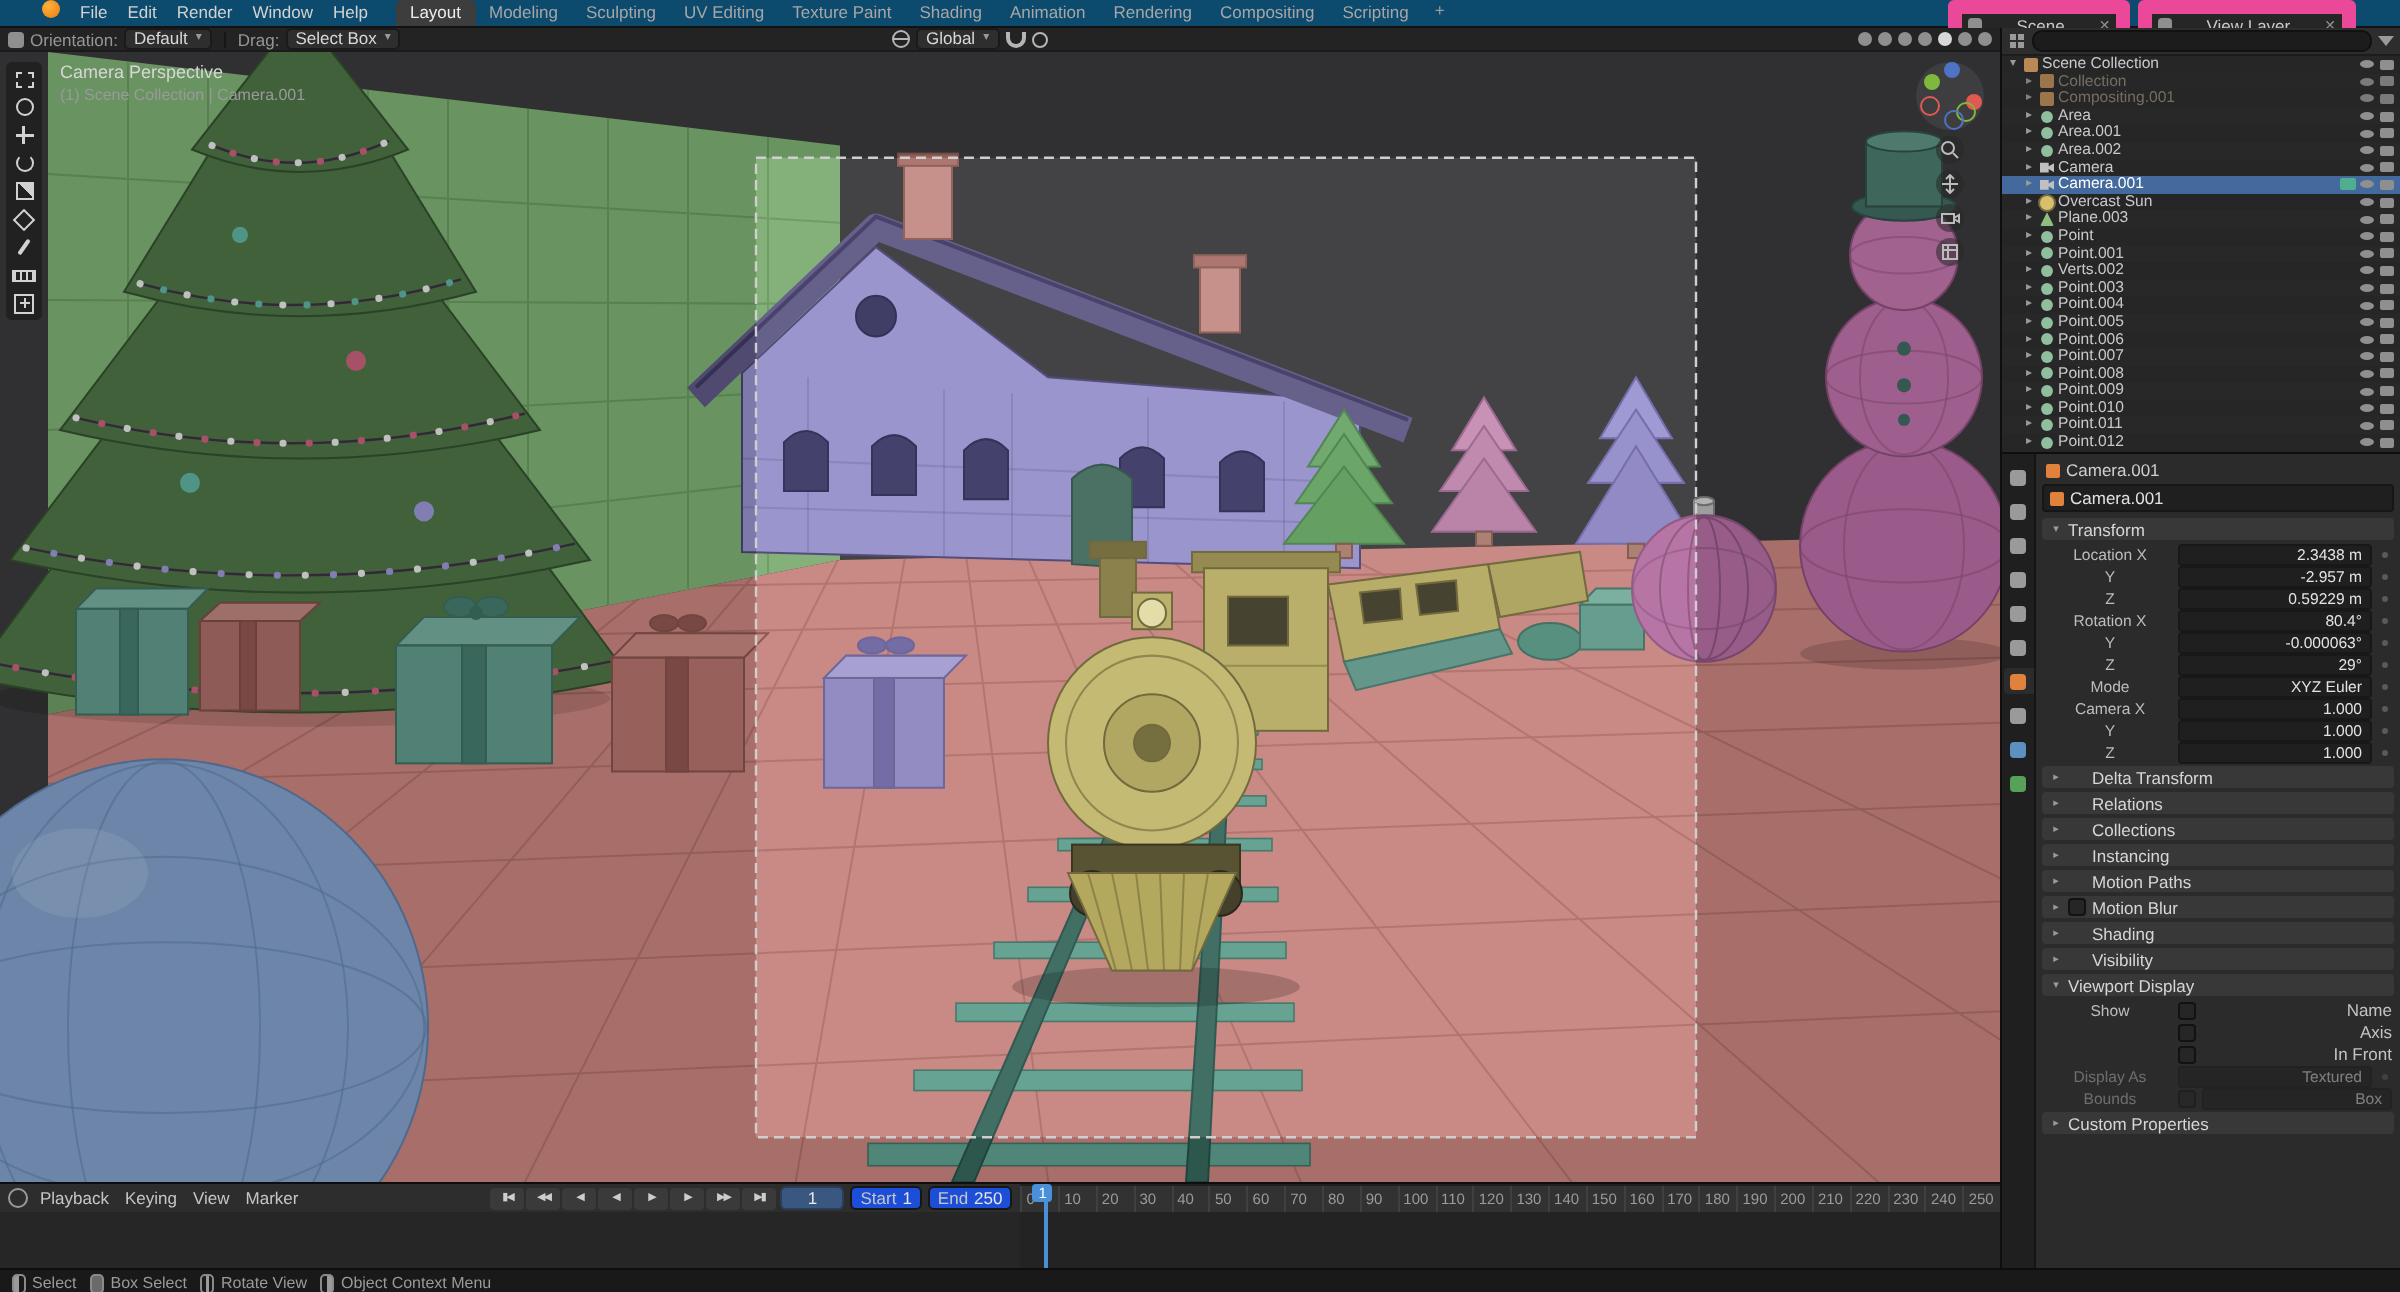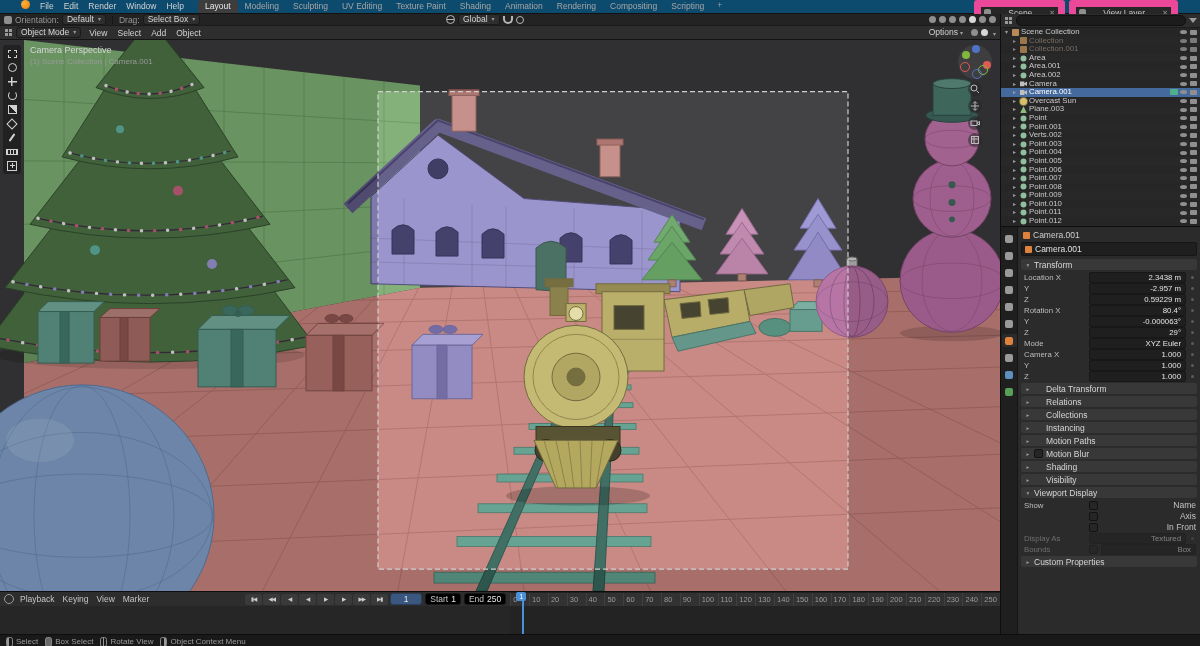--- a/index.html
+++ b/index.html
@@ -63,21 +63,21 @@
   .gbtn{width:14px;height:14px;border-radius:50%;background:rgba(40,40,40,.55);margin-top:3px;display:flex;align-items:center;justify-content:center}
   
   .timeline{height:42px;border-top:1px solid #0e0e0e;background:#262626;display:flex;flex-direction:row}
   .tl-header{height:14px;background:#2d2d2d;display:flex;align-items:center;gap:2px;padding:0 4px}
   .clock{width:8px;height:8px;border:1px solid #9a9a9a;border-radius:50%;flex:none}
   .tl-menu{padding:0 4px;color:#c6c6c6}
   .transport{display:flex;gap:1px;margin-left:90px}
   .tbtn{min-width:13px;height:11px;background:#3a3a3a;border-radius:2px;color:#cdcdcd;font-size:5.5px;letter-spacing:-1px;display:flex;align-items:center;justify-content:center;padding:0 2px}
   .tl-right{margin-left:auto;display:flex;gap:3px;align-items:center}
   .cfld{width:30px;height:10px;background:#39577f;border:1px solid #2a3e59;border-radius:3px;color:#e8e8e8;text-align:center;line-height:10px}
-  .sepill{display:flex;gap:3px;background:#000000;border:1px solid #161616;border-radius:3px;padding:0 4px;height:10px;line-height:10px;color:#c6c6c6;white-space:nowrap}
+  .sepill{display:flex;gap:3px;background:#1d4ed8;border:1px solid #161616;border-radius:3px;padding:0 4px;height:10px;line-height:10px;color:#c6c6c6;white-space:nowrap}
   .sepill b{color:#e6e6e6;font-weight:normal}
   .tl-body{flex:1;position:relative;display:flex;flex-direction:column}
   .tl-ruler{height:13px;background:#323232;border-top:1px solid #202020;display:flex;overflow:hidden}
   .tick{flex:1;color:#9b9b9b;font-size:7.5px;border-left:1px solid rgba(255,255,255,.07);padding-left:2px;line-height:13px;overflow:hidden}
   .tl-tracks{flex:1;background:#232323}
   .playhead{position:absolute;left:12px;top:0;bottom:0;width:2px;background:#4a90d9}
   .ph-label{position:absolute;top:0;left:-6px;background:#4a90d9;color:#fff;font-size:7.5px;line-height:9px;padding:0 3px;border-radius:2px}
   
   .rightcol{width:199px;display:flex;flex-direction:column;background:#262626}
   .outliner{height:212px;border-bottom:1px solid #0e0e0e;display:flex;flex-direction:column}
@@ -108,21 +108,21 @@
   .ptab{width:15px;height:13px;display:flex;align-items:center;justify-content:center;border-radius:2px 0 0 2px}
   .ptab.active{background:#2b2b2b}
   .ptab i{width:8px;height:8px;border-radius:2px;display:block}
   .pmain{flex:1;padding:2px 2px 0;min-width:0}
   .pbread{height:12px;display:flex;align-items:center;gap:3px;color:#cfcfcf;padding:0 3px}
   .chip{width:7px;height:7px;background:#e0813c;border-radius:1px;flex:none}
   .pname{height:12px;background:#1f1f1f;border:1px solid #161616;border-radius:2px;display:flex;align-items:center;gap:3px;padding:0 3px;margin:1px 1px 3px;color:#e2e2e2}
   .psec{height:11px;background:#383838;border-radius:2px;display:flex;align-items:center;gap:3px;padding:0 4px;margin:2px 1px;color:#d6d6d6}
   .psec .tri{font-size:5.5px;width:6px}
   .prow{height:10px;display:flex;align-items:center;gap:3px;padding:0 2px 0 4px;margin:1px 0}
-  .plabel{width:62px;text-align:left;color:#bdbdbd;font-size:7.8px;flex:none;white-space:nowrap;overflow:hidden}
+  .plabel{width:62px;text-align:center;color:#bdbdbd;font-size:7.8px;flex:none;white-space:nowrap;overflow:hidden}
   .fld{flex:1;height:9px;background:#1f1f1f;border:1px solid #181818;border-radius:2px;color:#e3e3e3;font-size:7.8px;display:flex;align-items:center;justify-content:flex-end;padding:0 4px;min-width:0;white-space:nowrap;overflow:hidden}
   .pdot{width:7px;display:flex;justify-content:center;flex:none}
   .pdot i{width:3px;height:3px;border-radius:50%;background:#5a5a5a}
   .chkbox{width:7px;height:7px;background:#262626;border:1px solid #121212;border-radius:2px;flex:none}
   .chklabel{color:#c3c3c3;flex:1;text-align:right}
   .dim{opacity:.45}
   .chk{visibility:hidden;width:7px;height:7px;background:#262626;border:1px solid #121212;border-radius:2px;flex:none}
   .chk.show{visibility:visible}
   
   .statusbar{height:13px;background:#191919;border-top:1px solid #0e0e0e;display:flex;align-items:center;gap:7px;padding:0 6px;color:#9a9a9a;font-size:8px}
@@ -190,30 +190,20 @@
             <span class="icirc "></span>
             <span class="icirc "></span>
             <span class="icirc "></span>
             <span class="icirc "></span>
             <span class="icirc on"></span>
             <span class="icirc "></span>
             <span class="icirc "></span>
           </span>
       </div>
 
-      <div class="vpheader">
-        <span class="edicon"></span>
-        <span class="pillfld caret">Object Mode</span>
-        <span><span class="menu">View</span><span class="menu">Select</span><span class="menu">Add</span><span class="menu">Object</span></span>
-        <span style="flex:1"></span>
-        <span class="menu caret">Options</span>
-        <span class="icirc"></span>
-        <span class="icirc on"></span>
-        <span class="caret"></span>
-      </div>
 
       <div class="viewport">
         <svg class="scene" viewBox="0 0 1000 556" preserveAspectRatio="none">
           <defs>
             <clipPath id="cpW">
                 <polygon points="24,0 420,46 420,250 24,326"></polygon>
               </clipPath>
             <clipPath id="cpF">
                 <polygon points="24,326 420,250 1000,238 1000,556 24,556"></polygon>
               </clipPath>
@@ -598,21 +588,21 @@
               <span class="oicon collection-icon"></span>
               <span class="olabel">Collection</span>
               <span class="rowicons">
                 <span class="ic-eye"></span>
                 <span class="ic-cam"></span>
               </span>
             </div>
             <div class="orow faded" style="padding-left:10px">
               <span class="tri">▸</span>
               <span class="oicon collection-icon"></span>
-              <span class="olabel">Collection.001</span>
+              <span class="olabel">Compositing.001</span>
               <span class="rowicons">
                 <span class="ic-eye"></span>
                 <span class="ic-cam"></span>
               </span>
             </div>
             <div class="orow " style="padding-left:10px">
               <span class="tri">▸</span>
               <span class="oicon light-icon"></span>
               <span class="olabel">Area</span>
               <span class="rowicons">

